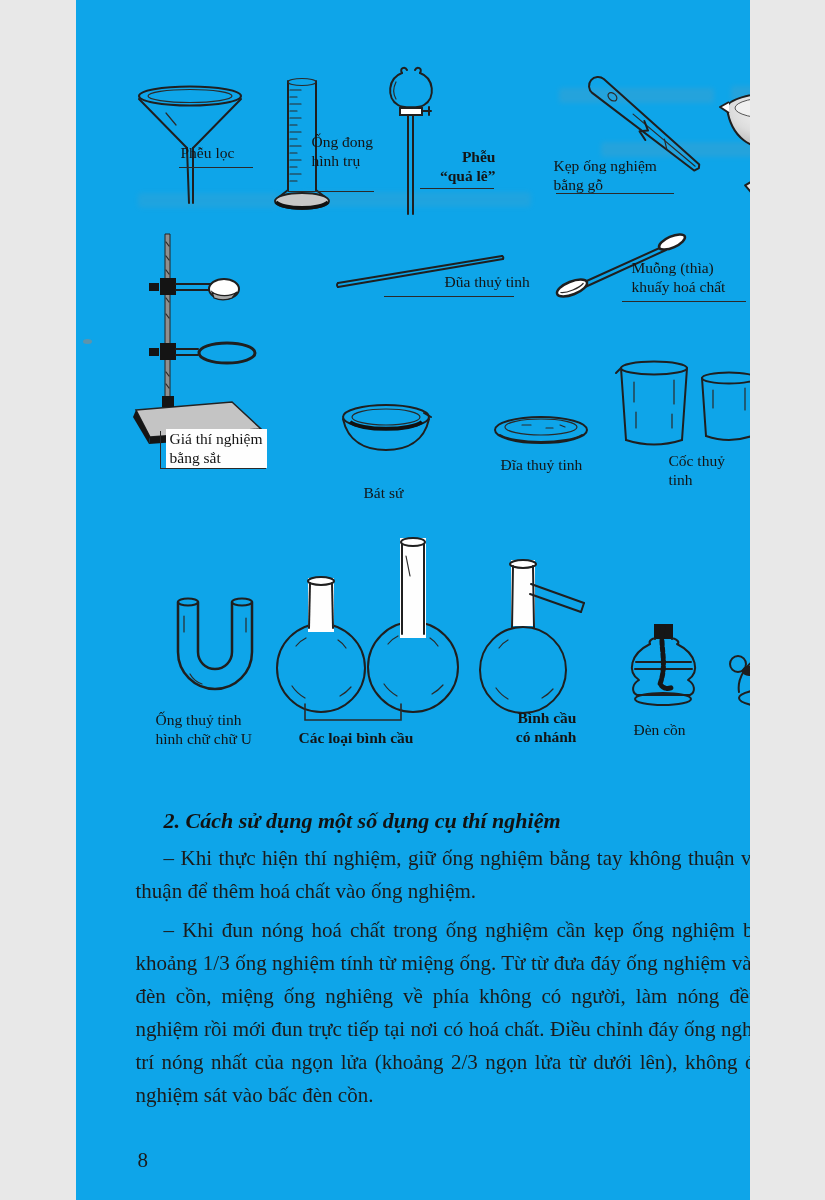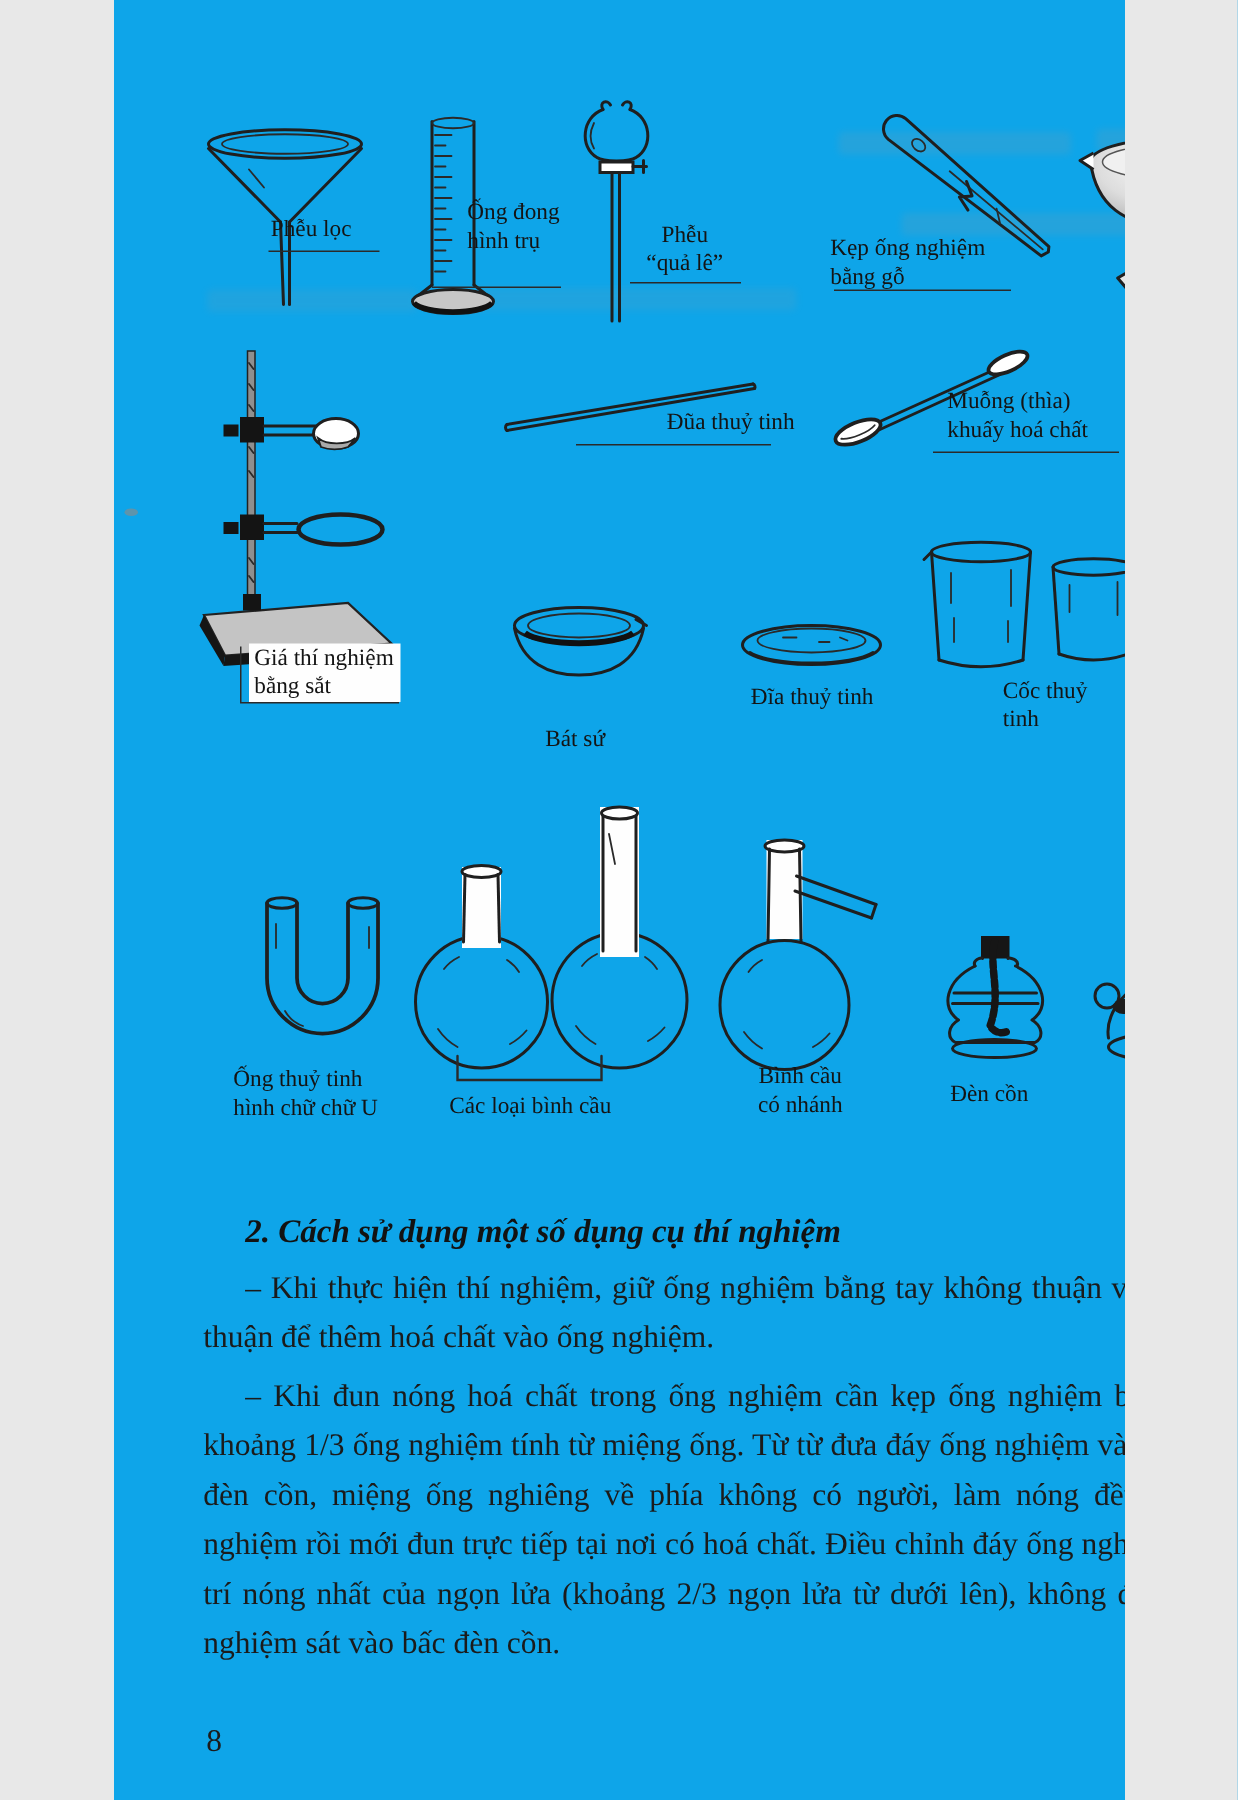--- a/index.html
+++ b/index.html
@@ -9,21 +9,21 @@
     font-family:"Liberation Serif", serif;color:#1b1b1b;
   }
   svg{position:absolute;overflow:visible;}
   svg *{vector-effect:non-scaling-stroke;}
   .stroke{stroke:#1f1f1f;fill:none;stroke-width:2;stroke-linecap:round;stroke-linejoin:round;}
   .thin{stroke:#2a2a2a;fill:none;stroke-width:1.2;stroke-linecap:round;}
   .eq-label{
     position:absolute;font-size:15.5px;line-height:1.25;color:#141414;
     white-space:pre-line;
   }
-  .center{text-align:center;}
+  .center{text-align:right;font-weight:bold;}
   .leader{position:absolute;background:#2a2a2a;height:1.3px;}
   .vleader{position:absolute;background:#2a2a2a;width:1.3px;}
   .ghost{position:absolute;background:#9a9a9a;opacity:0.16;filter:blur(2.5px);border-radius:3px;height:15px;}
   .speck{position:absolute;left:7px;top:339px;width:9px;height:5px;background:#8a8a8a;border-radius:50%;opacity:.65;}
   .textblock{position:absolute;left:60px;top:806px;width:706px;}
   .heading{
     font-family:Liberation Serif, serif;font-style:italic;font-weight:bold;
     font-size:22px;line-height:30px;margin:0 0 6px 28px;color:#121212;
   }
   .subheading{

